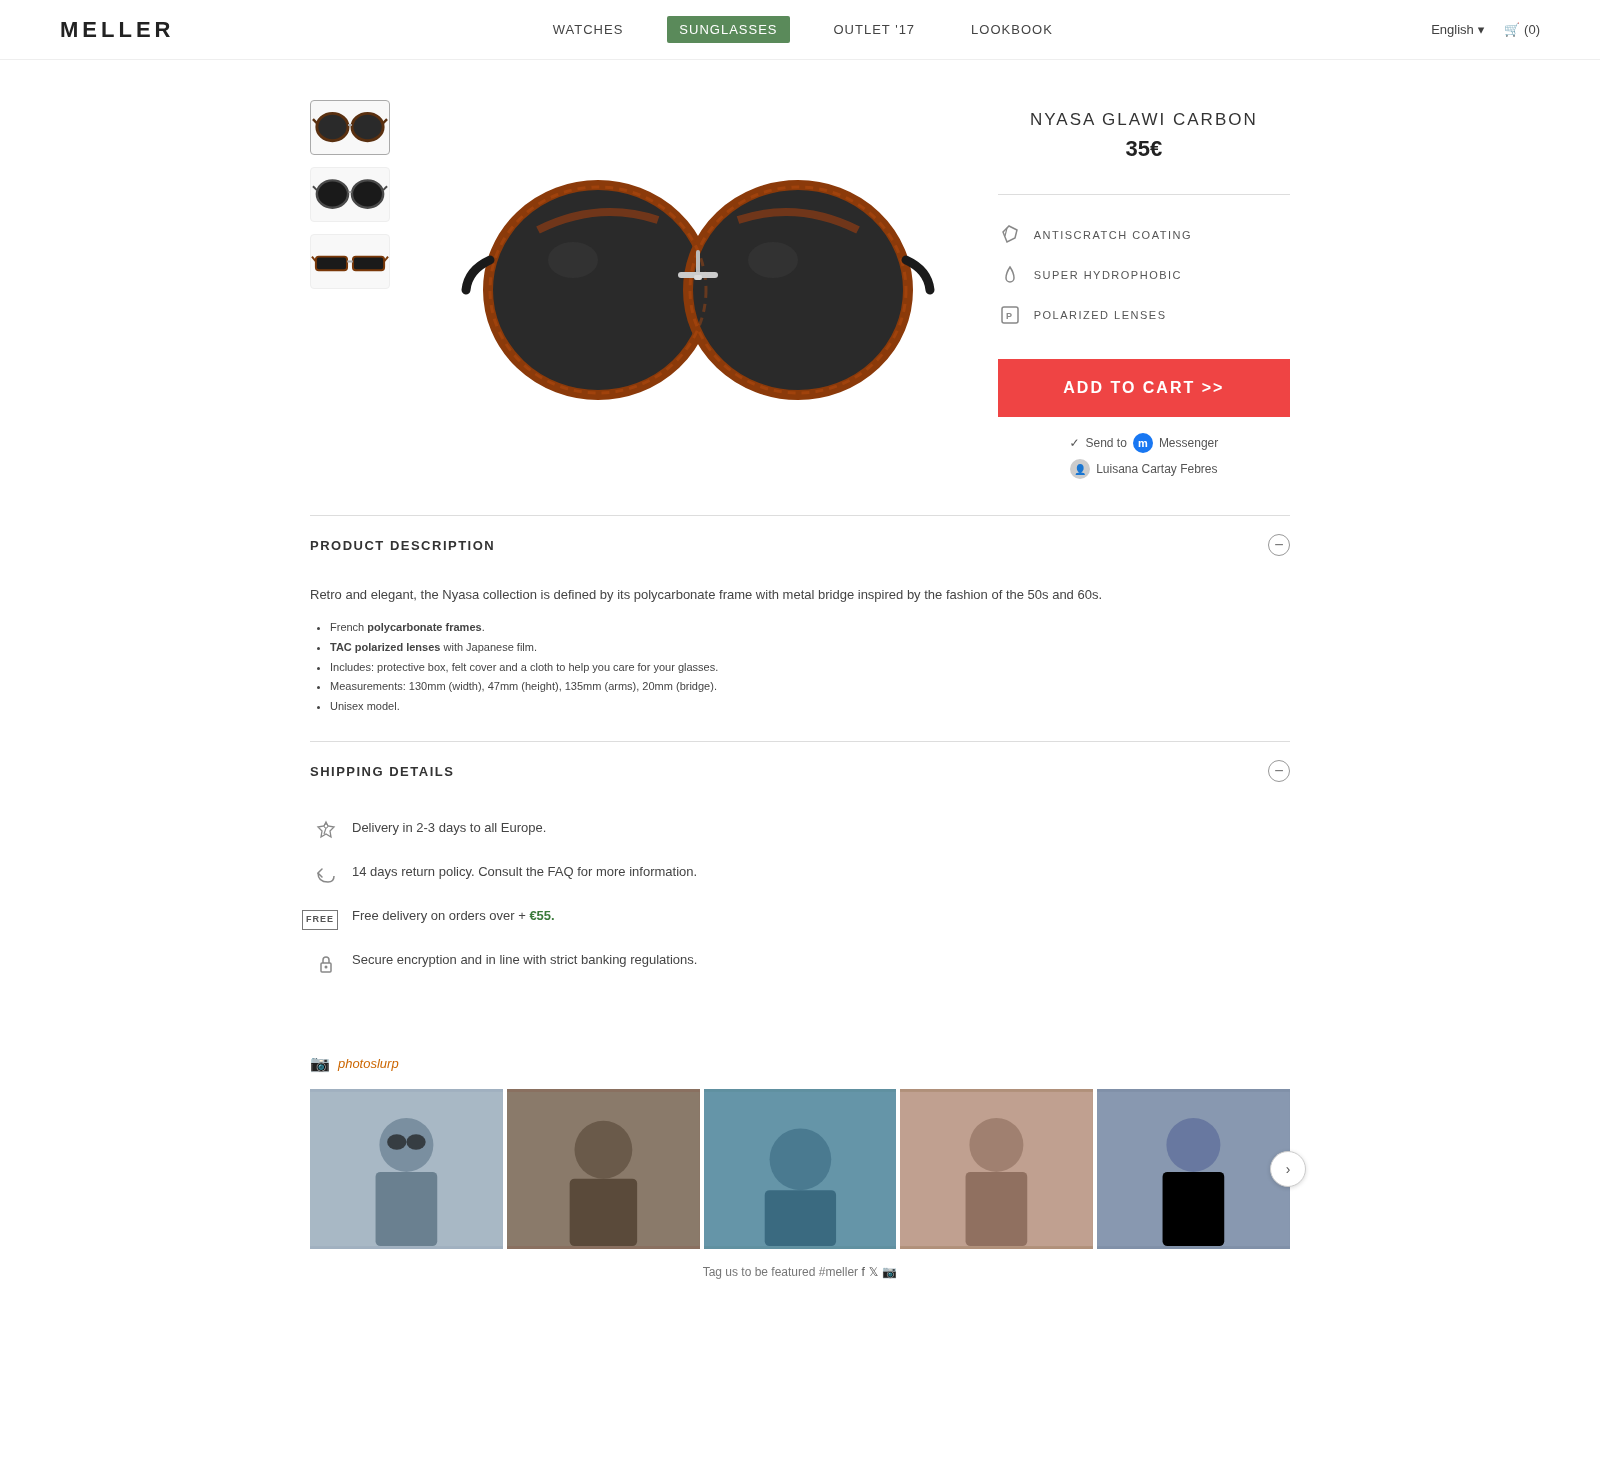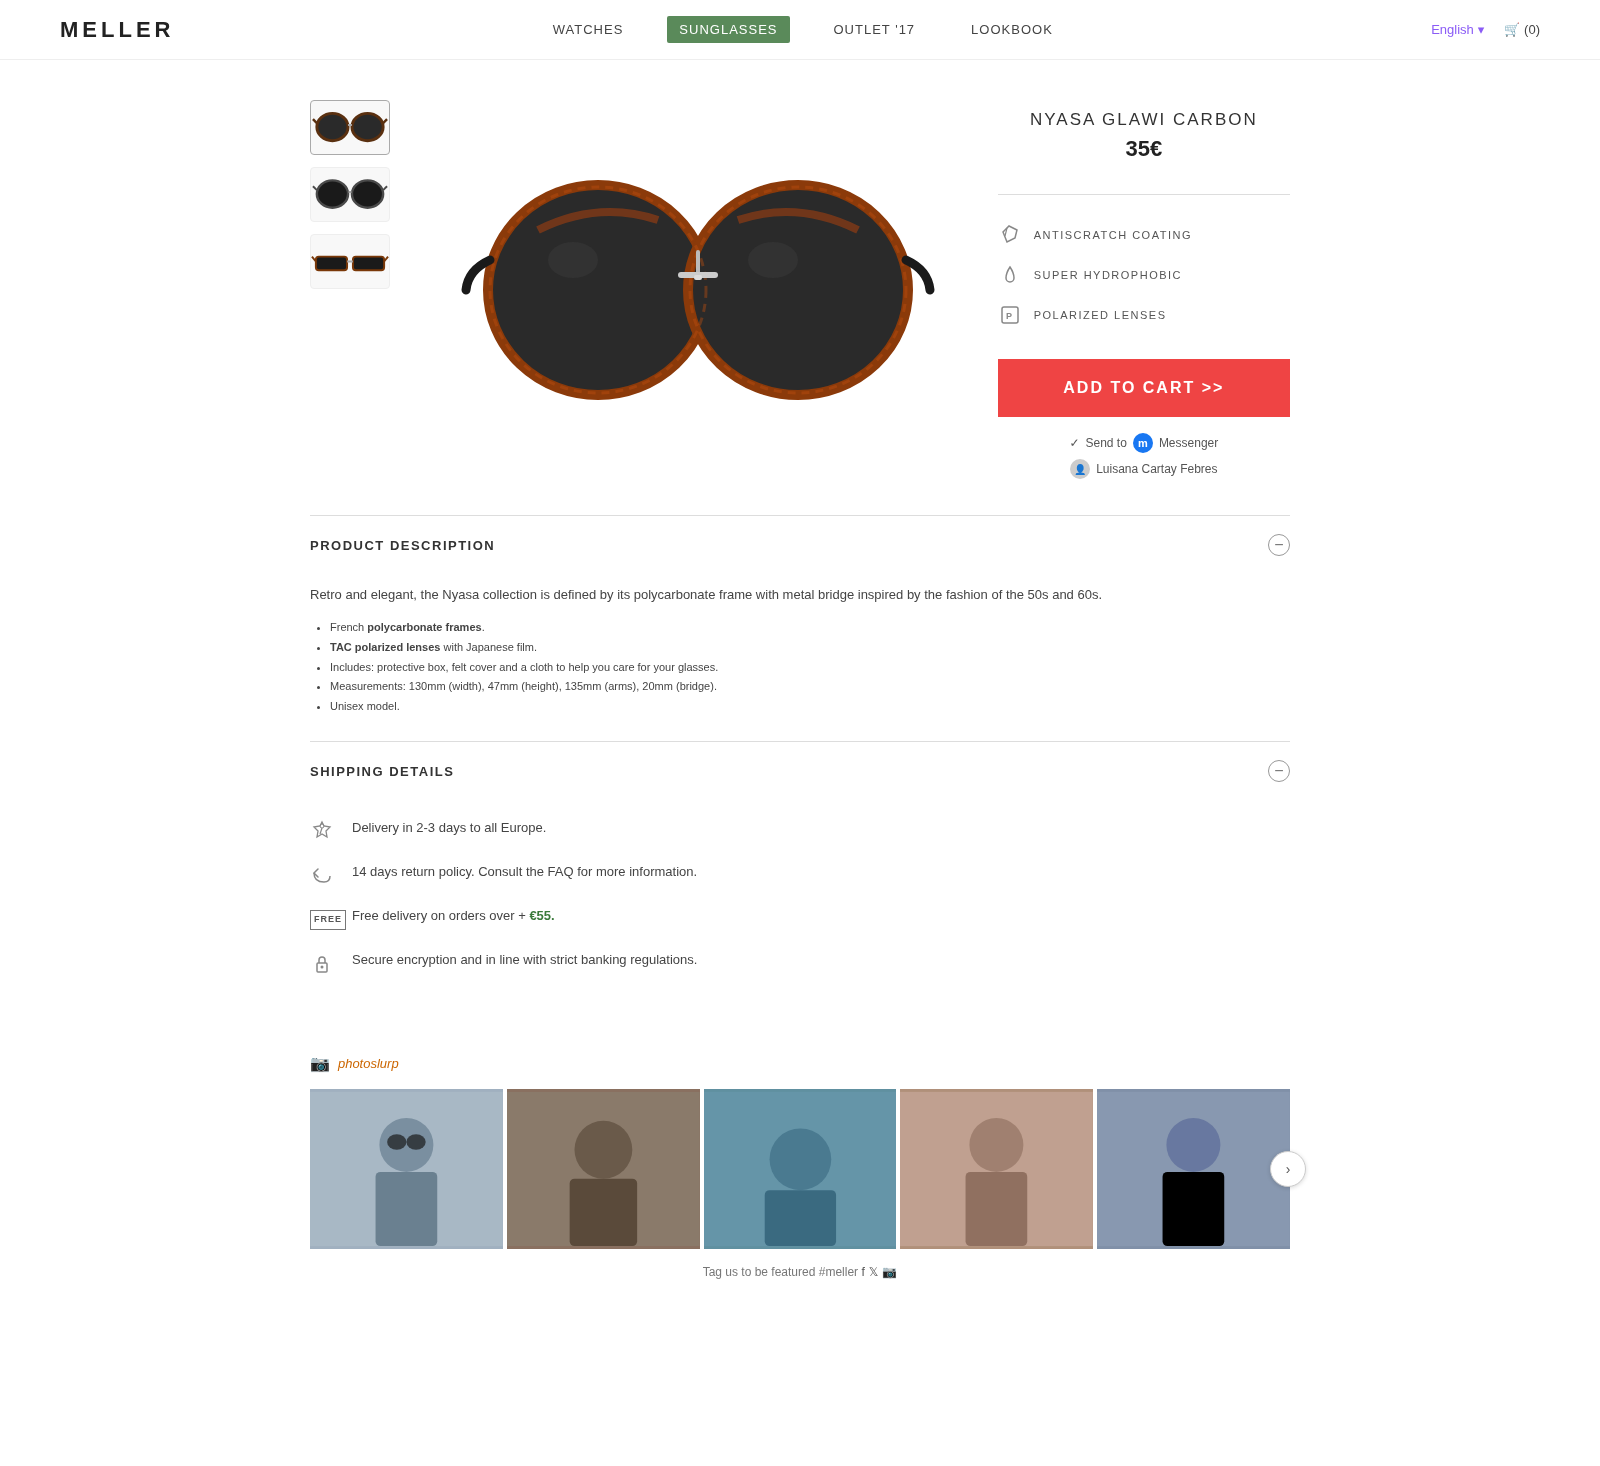--- a/index.html
+++ b/index.html
@@ -30,21 +30,21 @@
       padding: 6px 12px;
     }
     .nav-item.active {
       background: #5a8a5a;
       color: #fff;
       border-radius: 2px;
     }
     .header-right { display: flex; align-items: center; gap: 20px; }
     .lang-select {
       font-size: 13px;
-      color: #8b5cf6;
+      color: #404040;
       cursor: pointer;
       display: flex; align-items: center; gap: 4px;
     }
     .cart-icon { font-size: 13px; color: #444; cursor: pointer; }
 
     
     .product-section {
       display: flex;
       padding: 40px 60px 20px;
       gap: 40px;
@@ -217,21 +217,21 @@
       font-size: 13px;
       color: #444;
       line-height: 1.5;
     }
     .shipping-icon-wrap {
       width: 28px;
       height: 28px;
       flex-shrink: 0;
       display: flex;
       align-items: center;
-      justify-content: flex-start;
+      justify-content: flex-end;
     }
     .free-badge {
       border: 1px solid #777;
       font-size: 9px;
       font-weight: 700;
       letter-spacing: 1px;
       padding: 2px 3px;
       color: #555;
     }
     .green-bold { font-weight: 700; color: #3a7a3a; }

